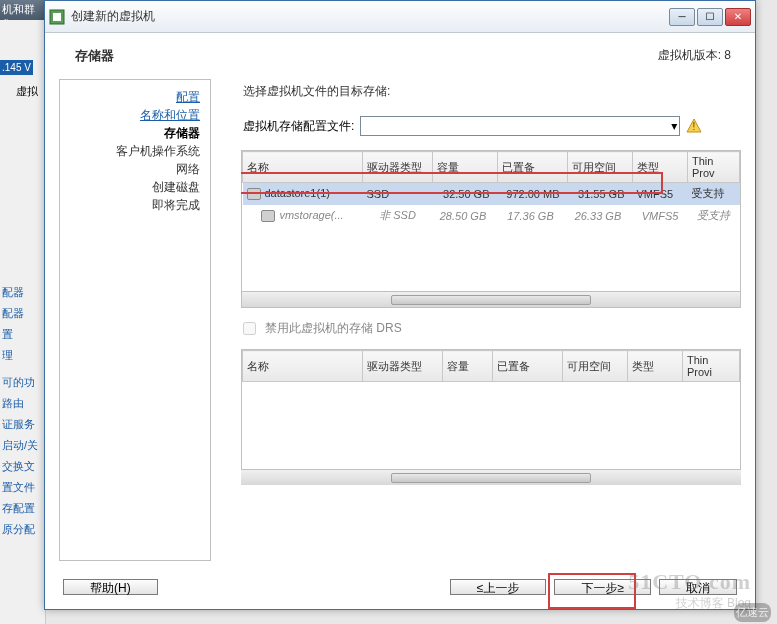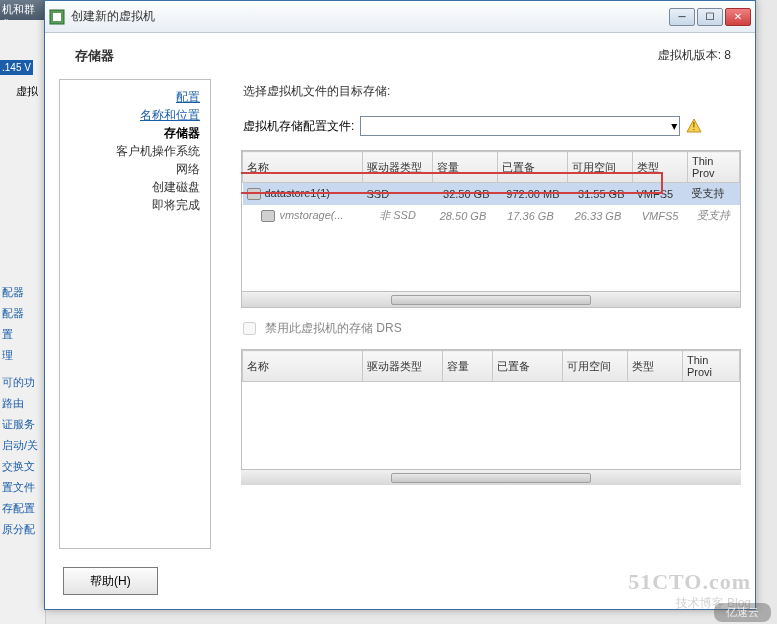--- a/index.html
+++ b/index.html
@@ -52,31 +52,31 @@
 
 .drs-area { padding: 6px 2px; }
 .drs-check { display: flex; align-items: center; gap: 9px; color: #888; font-size: 12px; }
 .drs-check input { width: 13px; height: 13px; }
 
 .sel-label { font-size: 12px; padding: 4px 2px; }
 
 .table-wrap2 { border: 1px solid #c0c0c0; height: 130px; overflow: auto; background: #fff; }
 
 .footer { padding: 10px 18px 14px 18px; display: flex; justify-content: space-between; align-items: center; }
-.btn { min-width: 74px; height: 28px; border: 1px solid #7a7a7a; background: linear-gradient(#fdfdfd, #e4e4e4); font-size: 12px; cursor: pointer; padding: 0 26px; text-align: center; }
+.btn { min-width: 74px; height: 16px; border: 1px solid #7a7a7a; background: linear-gradient(#fdfdfd, #e4e4e4); font-size: 12px; cursor: pointer; padding: 0 26px; text-align: center; }
 .footer-right { display: flex; gap: 8px; align-items: center; position: relative; }
 
 .watermark { position: absolute; right: 26px; bottom: 12px; pointer-events: none; }
 .wm-51cto { font-family: Georgia, serif; font-size: 22px; font-weight: bold; color: rgba(120,120,120,0.35); letter-spacing: 1px; }
 .wm-sub { font-size: 12px; color: rgba(120,120,120,0.35); text-align: right; }
 
 .scrollbar-visual { height: 16px; background: linear-gradient(#f0f0f0,#d8d8d8); border-top: 1px solid #c0c0c0; display: flex; align-items: center; justify-content: center; position: relative; }
 .scrollbar-visual .thumb { width: 40%; height: 10px; background: linear-gradient(#e8e8e8,#c8c8c8); border: 1px solid #a0a0a0; border-radius: 2px; }
 
-.yisu { position: absolute; right: 6px; bottom: 2px; font-size: 11px; color: rgba(255,255,255,0.8); background: rgba(80,80,80,0.4); padding: 2px 12px; border-radius: 8px; }
+.yisu { position: absolute; right: 6px; bottom: 2px; font-size: 11px; color: rgba(255,255,255,0.8); background: rgba(80,80,80,0.4); padding: 2px 2px; border-radius: 8px; }
 </style>
 </head>
 <body>
 
 <div class="bg-left">
   <div class="bg-toolbar">机和群集</div>
   <div style="position:absolute;top:60px;left:0;background:#1a5da8;color:#fff;font-size:10px;padding:2px;">.145 V</div>
   <div style="position:absolute;top:84px;left:16px;font-size:11px;">虚拟</div>
   <div class="bg-sidebar">
     <div>配器</div>
@@ -234,20 +234,28 @@
         </div>
       </div>
       <div class="scrollbar-visual" style="margin-top:-16px;">
           <div class="thumb"></div>
         </div>
     </div>
   </div>
 
   <div class="footer">
     <button class="btn">帮助(H)</button>
+    <div class="footer-right">
+      <button class="btn">≤上一步</button>
+      <div style="position:relative;">
+        <button class="btn">下一步≥</button>
+        <div class="highlight-box" style="left:-6px;top:-6px;width:88px;height:36px;"></div>
+      </div>
+      <button class="btn">取消</button>
+    </div>
   </div>
 </div>
 
 <div class="watermark">
   <div class="wm-51cto">51CTO.com</div>
   <div class="wm-sub">技术博客 Blog</div>
 </div>
 <div class="yisu">亿速云</div>
 
 </body></html>

